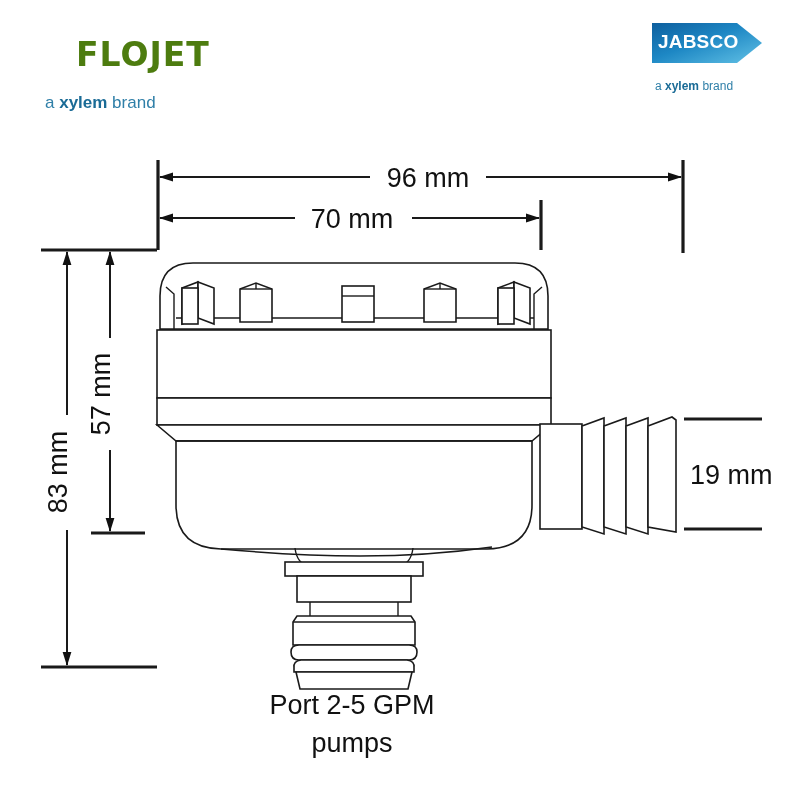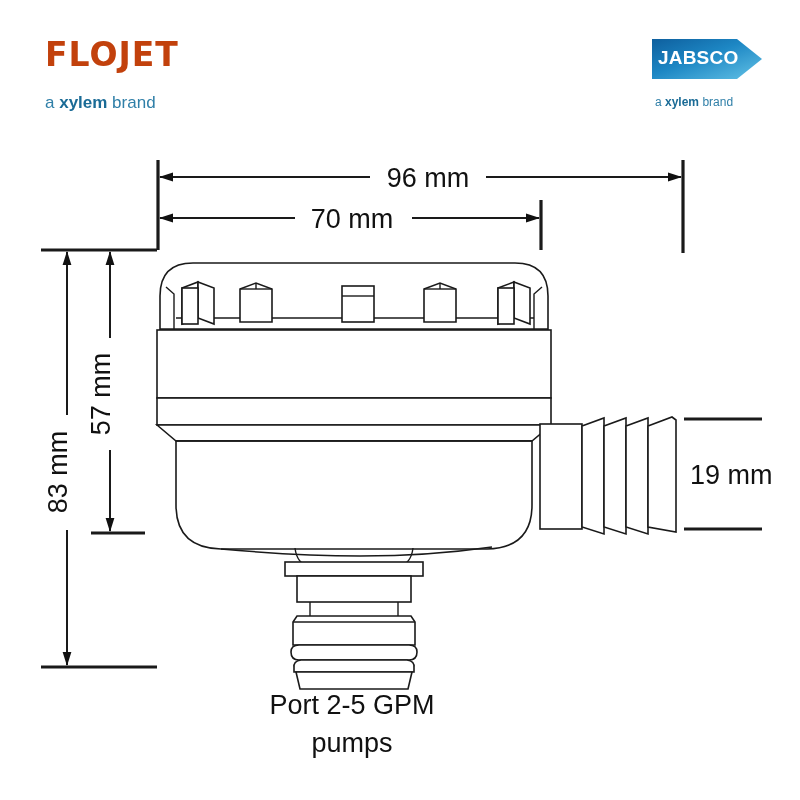--- a/index.html
+++ b/index.html
@@ -24,41 +24,42 @@
     left: 45px;
     top: 38px;
     width: 200px;
     height: 90px;
   }
   #flojet-wordmark {
     font-family: "DejaVu Sans", sans-serif;
     font-size: 33px;
     font-weight: bold;
     letter-spacing: 1px;
-    color: #c2410c;
+    color: #4d7c0f;
     line-height: 1;
     white-space: nowrap;
+    margin-left: 31px;
   }
   #flojet-tagline {
     margin-top: 22px;
     font-family: "Liberation Sans", sans-serif;
     font-size: 17px;
     color: #2f7fa8;
     white-space: nowrap;
   }
   #flojet-tagline .bold {
     font-weight: bold;
     color: #1a6b96;
   }
 
   
   #jabsco-logo {
     position: absolute;
     left: 652px;
-    top: 36px;
+    top: 20px;
     width: 118px;
     height: 92px;
   }
   #jabsco-banner {
     position: relative;
     width: 112px;
     height: 46px;
   }
   #jabsco-banner svg { display:block; }
   #jabsco-text {

